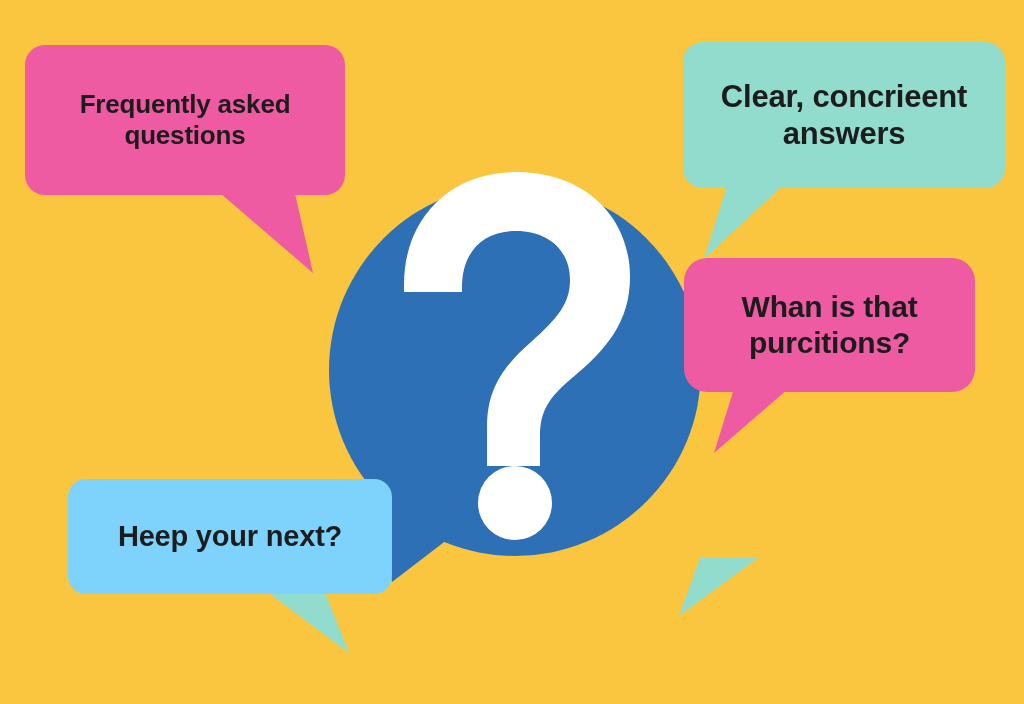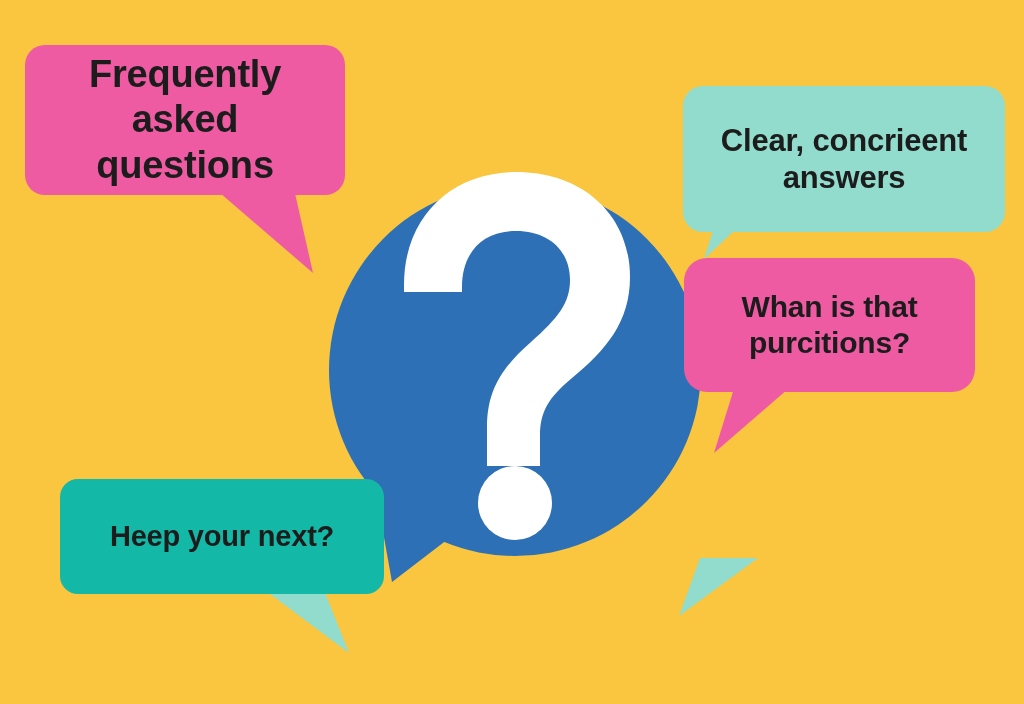--- a/index.html
+++ b/index.html
@@ -41,45 +41,44 @@
   .bubble-text {
     display: block;
     white-space: pre-line;
   }
 
   
   #bubble-faq {
     left: 25px;  top: 45px;
     width: 320px; height: 150px;
     background: #EE5BA3;
-    font-size: 38px;
+    font-size: 26px;
     border-radius: 20px;
   }
   
   #bubble-answers {
     left: 683px; top: 42px;
     width: 322px; height: 146px;
     background: #92DCCD;
     font-size: 31px;
     border-radius: 20px;
-    margin-top: 44px;
   }
   
   #bubble-when {
     left: 684px; top: 258px;
     width: 291px; height: 134px;
     background: #EE5BA3;
     font-size: 30px;
     border-radius: 23px;
   }
   
   #bubble-heep {
-    left: 60px;  top: 479px;
+    left: 68px;  top: 479px;
     width: 324px; height: 115px;
-    background: #14b8a6;
+    background: #7dd3fc;
     font-size: 29px;
     border-radius: 18px;
   }
   
   #bubble-dod {
     left: 651px; top: 475px;
     width: 305px; height: 90px;
     background: #92DCCD;
     font-size: 29px;
     border-radius: 18px;

